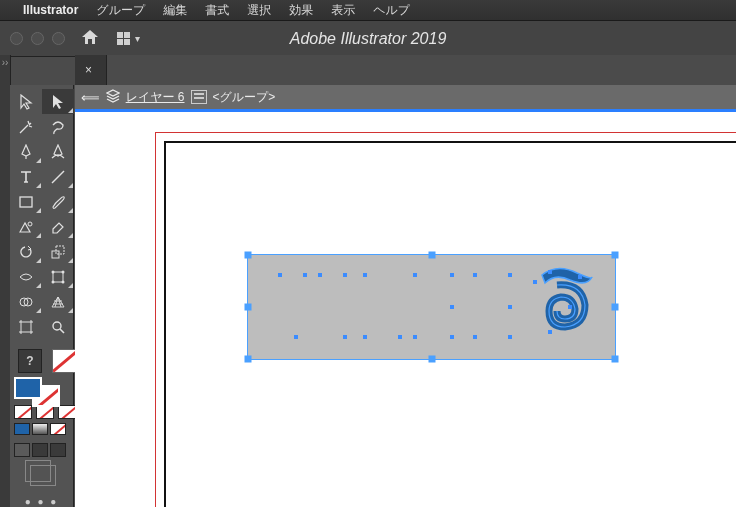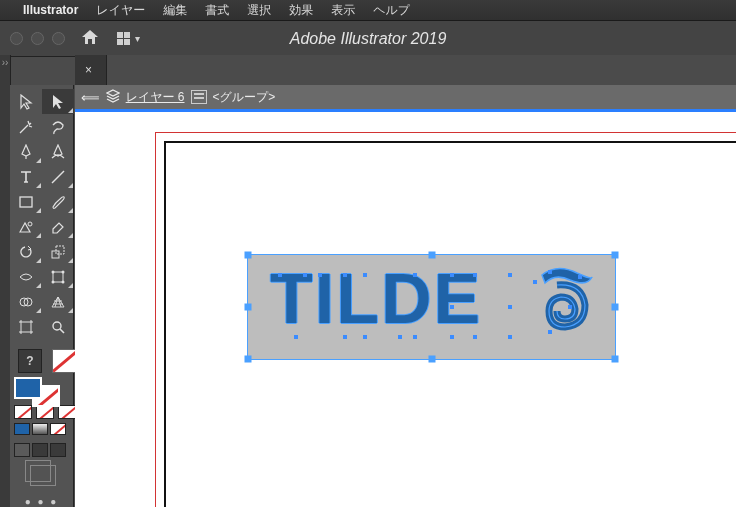--- a/index.html
+++ b/index.html
@@ -397,21 +397,21 @@
   .anchors span{
     position:absolute;width:4px;height:4px;background:#3b8cff;
   }
 </style>
 </head>
 <body>
 
 <div class="menubar">
   <span class="apple"></span>
   <span class="appname">Illustrator</span>
-  <span>レイヤー</span>
+  <span>グループ</span>
   <span>編集</span>
   <span>書式</span>
   <span>選択</span>
   <span>効果</span>
   <span>表示</span>
   <span>ヘルプ</span>
 </div>
 
 <div class="appbar">
   <div class="winbtns">
@@ -619,21 +619,20 @@
   <div class="edit-tb"></div>
 
   <div class="dots">● ● ●</div>
 </div>
 
 <div class="canvas-area">
   <div class="artboard-red"></div>
   <div class="artboard-black"></div>
 
   <div class="sel-group">
-    <span class="tilde-text">TILDE</span>
     <div class="tilde-swoosh">
       <svg width="60" height="70" viewBox="0 0 60 70">
         <path d="M5 10 Q20 -2 40 8 Q55 15 55 12 Q50 22 33 15 Q18 8 8 18 Z" fill="#1f63a8" stroke="#4aa0ff" stroke-width="1.5"></path>
         <path d="M20 20 Q45 18 48 40 Q48 60 28 62 Q12 62 12 46 Q12 34 24 32 Q36 32 38 44 Q38 54 28 54 Q20 54 20 46" fill="none" stroke="#1f63a8" stroke-width="7"></path>
         <path d="M20 20 Q45 18 48 40 Q48 60 28 62 Q12 62 12 46 Q12 34 24 32 Q36 32 38 44 Q38 54 28 54 Q20 54 20 46" fill="none" stroke="#4aa0ff" stroke-width="1.2"></path>
       </svg>
     </div>
 
     <div class="anchors">
       <span style="left:30px;top:18px"></span>

